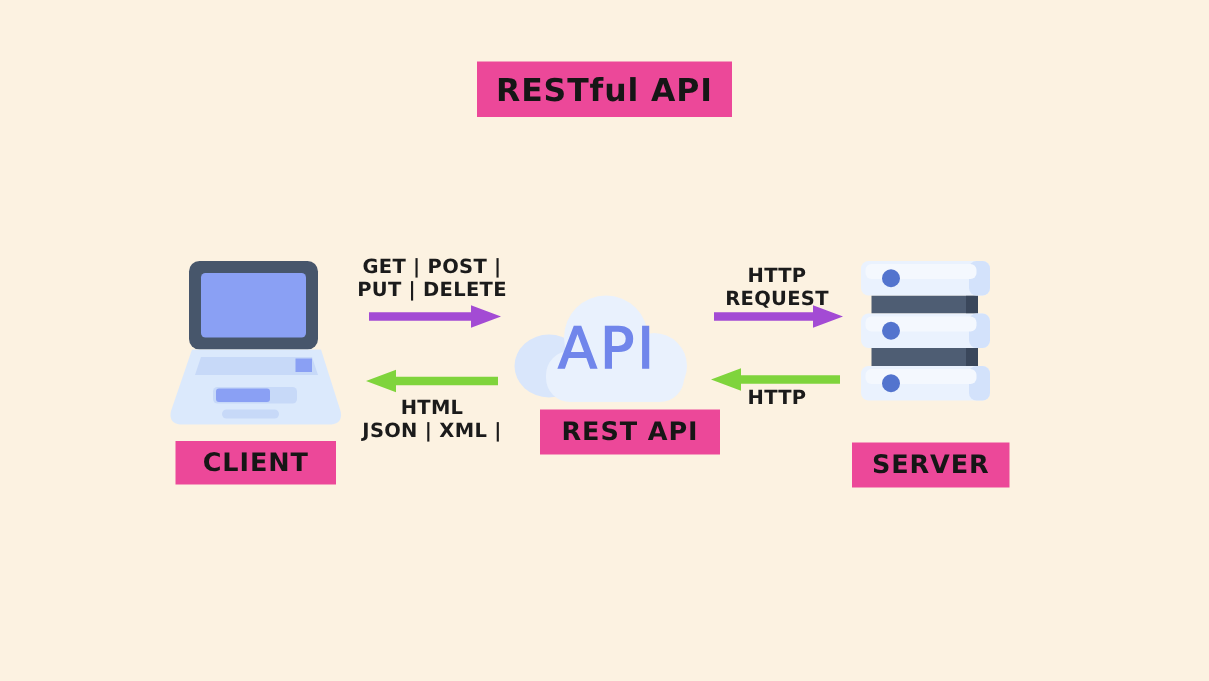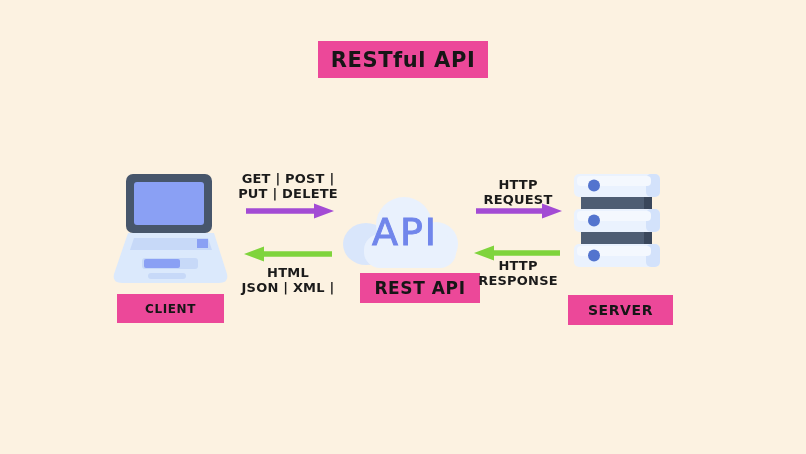--- a/index.html
+++ b/index.html
@@ -8,22 +8,22 @@
     position:relative; width:806px; height:454px;
     background:#FCF2E1; overflow:hidden;
     font-family:"DejaVu Sans","Liberation Sans",sans-serif;
   }
   .label-box {
     position:absolute; background:#ec4899; color:#161616;
     font-weight:bold; letter-spacing:.6px;
     display:flex; align-items:center; justify-content:center;
   }
   .title-box   { left:318px; top:41px;  width:170px; height:37px; font-size:21px; }
-  .client-box  { left:117px; top:294px; width:107px; height:29px; font-size:12px; }
-  .server-box  { left:568px; top:295px; width:105px; height:30px; font-size:14px;text-align:right; }
+  .client-box  { left:117px; top:294px; width:107px; height:29px; font-size:17px; }
+  .server-box  { left:568px; top:295px; width:105px; height:30px; font-size:17px;text-align:right; }
   .restapi-box { left:344px; top:273px; width:120px; height:30px; font-size:17px;margin-left:16px; }
   .flow-label {
     position:absolute; color:#1b1b1b; font-weight:bold;
     font-size:13px; line-height:15px; text-align:center; letter-spacing:.2px;
   }
   .fl-getpost  { left:234px; top:171px; width:108px; }
   .fl-json     { left:234px; top:265px; width:108px; }
   .fl-request  { left:468px; top:177px; width:100px; }
   .fl-response { left:468px; top:258px; width:100px; }
   .arrow { position:absolute; }
@@ -98,21 +98,20 @@
   </div>
   <svg class="arrow ar-req-right" width="86" height="16" viewBox="0 0 86 16">
     <path d="M0 5.2 H66 V0.5 L86 8 L66 15.5 V10.8 H0 Z" fill="#A34BD4"></path>
   </svg>
 
   <svg class="arrow ar-resp-right" width="86" height="16" viewBox="0 0 86 16">
     <path d="M86 5.2 H20 V0.5 L0 8 L20 15.5 V10.8 H86 Z" fill="#7FD43C"></path>
   </svg>
   <div class="flow-label fl-response">
     <div>HTTP</div>
-    <div>RESPONSE</div>
   </div>
 
   <svg class="icon server-icon" width="92" height="94" viewBox="0 0 92 94">
     <rect x="7" y="23" width="71" height="12" fill="#4E5D73"></rect>
     <rect x="70" y="23" width="8" height="12" fill="#3A475B"></rect>
     <rect x="7" y="58" width="71" height="12" fill="#4E5D73"></rect>
     <rect x="70" y="58" width="8" height="12" fill="#3A475B"></rect>
     <rect x="0" y="0" width="86" height="23" rx="5" fill="#EAF2FE"></rect>
     <rect x="72" y="0" width="14" height="23" rx="5" fill="#D3E2FB"></rect>
     <rect x="3" y="2" width="74" height="10" rx="4" fill="#F4F8FE"></rect>

